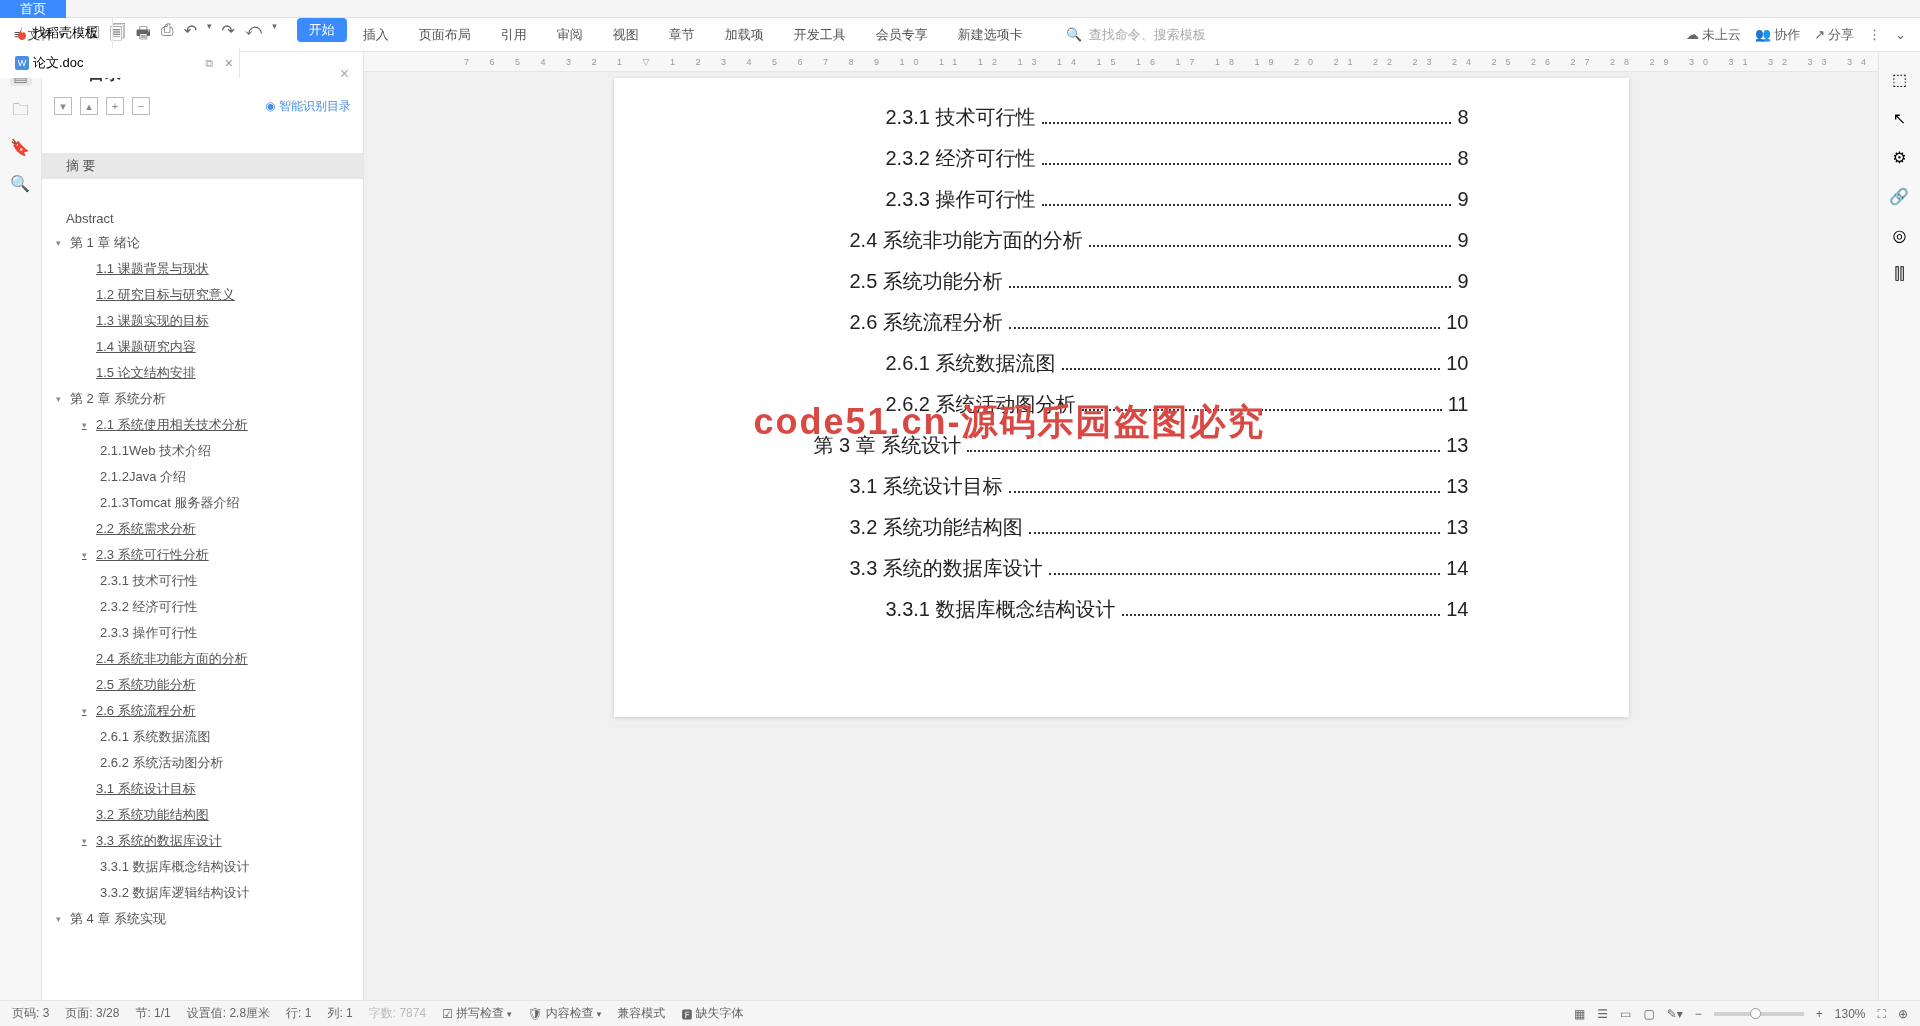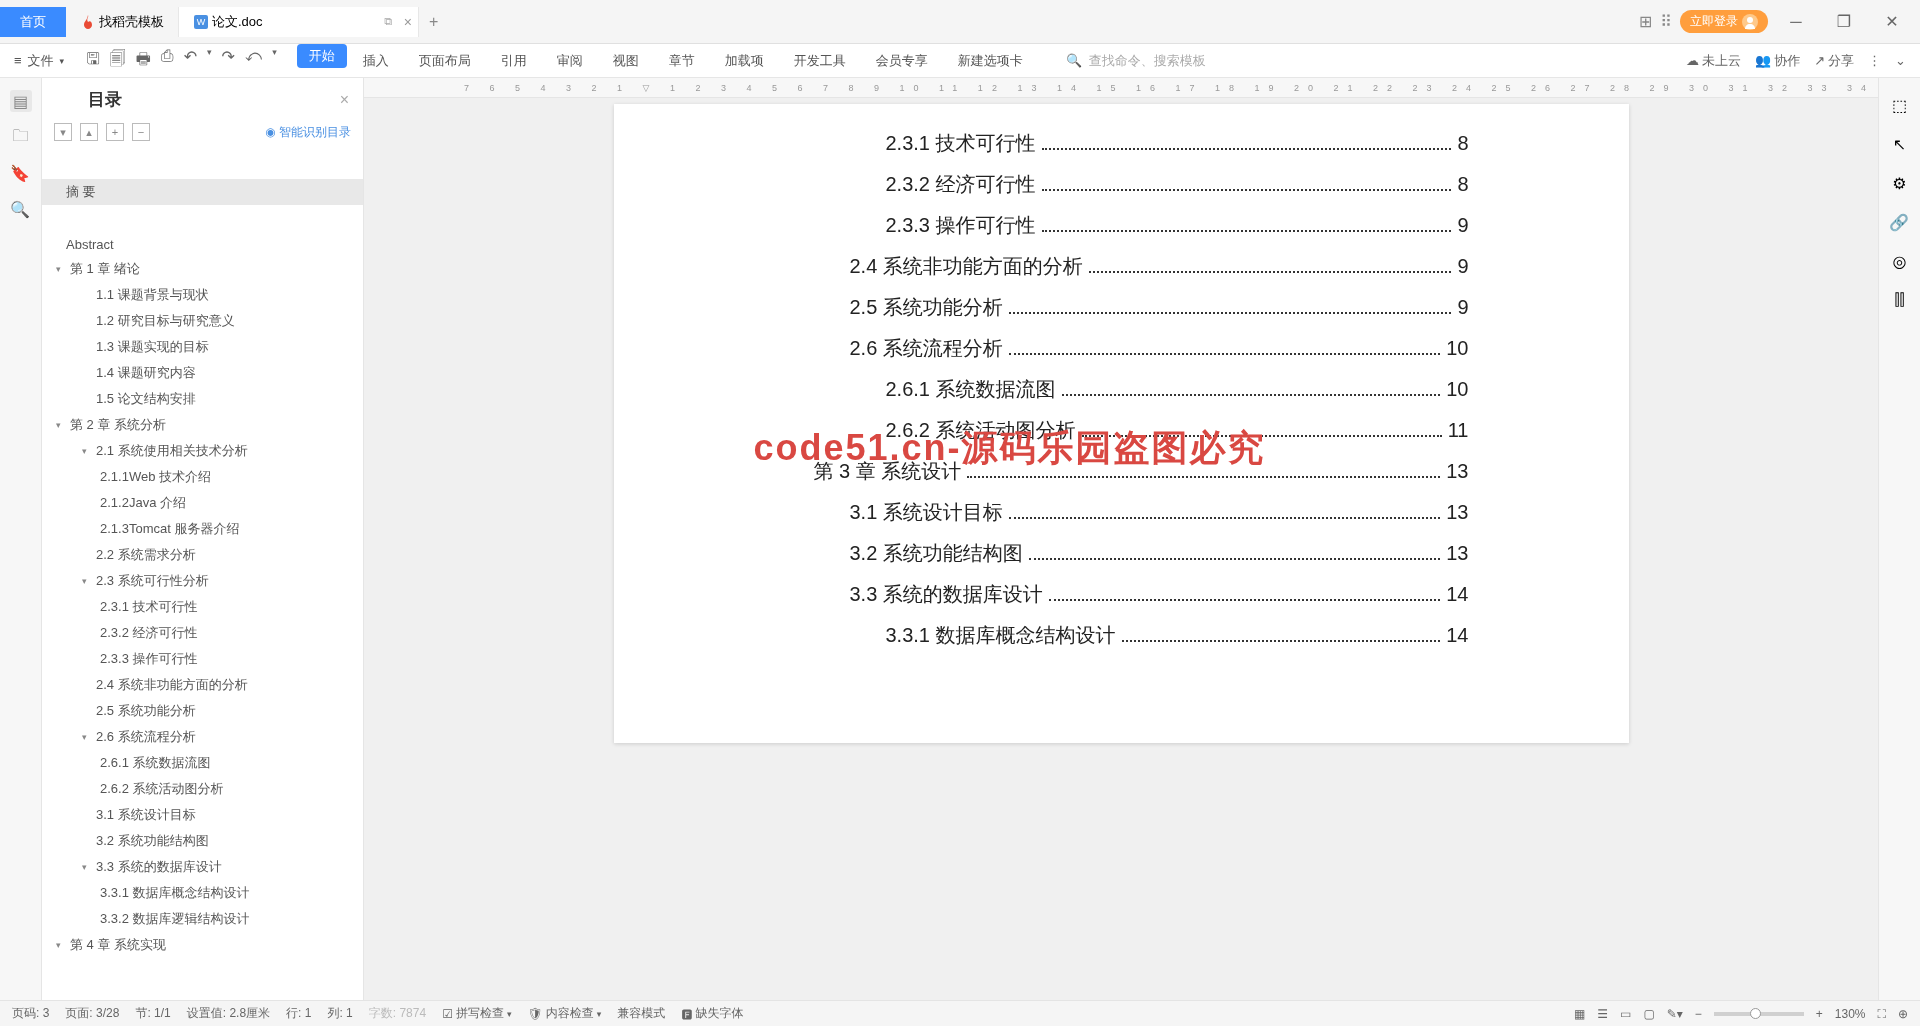--- a/index.html
+++ b/index.html
@@ -1,17 +1,17 @@
 <!DOCTYPE html>
 <html><head>
 <meta charset="utf-8">
 <style>
 * { margin: 0; padding: 0; box-sizing: border-box; font-family: "Microsoft YaHei", sans-serif; }
 body { width: 1920px; height: 1026px; background: #fff; overflow: hidden; display: flex; flex-direction: column; }
-.titlebar { height: 44px; background: #f5f5f5; display: flex; align-items: center; border-bottom: 1px solid #e0e0e0; }
+.titlebar { height: 18px; background: #f5f5f5; display: flex; align-items: flex-start; border-bottom: 1px solid #e0e0e0; flex-direction: column; }
 .tab-home { background: #3a8bff; color: #fff; padding: 0 20px; height: 30px; display: flex; align-items: center; font-size: 13px; }
 .tab { padding: 15px 14px; height: 30px; display: flex; align-items: center; gap: 3px; font-size: 13px; border-right: 1px solid #e7e7e7; position: relative; }
 .tab.active { background: #fff; }
 .tab-icon { width: 16px; height: 16px; display: inline-flex; align-items: center; justify-content: center; }
 .tab-close { position: absolute; right: 6px; color: #999; font-size: 14px; }
 .tab-add { padding: 0 10px; color: #888; font-size: 16px; }
 .titlebar-right { margin-left: auto; display: flex; align-items: center; gap: 8px; padding-right: 8px; }
 .login-btn { background: #ff9e3d; color: #fff; border-radius: 12px; padding: 3px 10px; font-size: 12px; display: flex; align-items: center; gap: 4px; }
 .winbtn { width: 40px; text-align: center; color: #666; cursor: pointer; }
 
@@ -32,21 +32,21 @@
 .outline-title { font-size: 17px; font-weight: 600; color: #333; margin-left: 32px; }
 .outline-close { margin-left: auto; color: #aaa; font-size: 16px; }
 .outline-tools { display: flex; align-items: center; padding: 6px 12px; gap: 8px; font-size: 13px; }
 .outline-tool-box { width: 18px; height: 18px; border: 1px solid #bbb; display: flex; align-items: center; justify-content: center; color: #888; font-size: 11px; }
 .smart-toc { margin-left: auto; color: #4a90e2; font-size: 12px; }
 .outline-list { flex: 1; overflow-y: auto; font-size: 13px; padding: 4px 0; }
 .outline-item { padding: 4px 8px 4px 14px; display: flex; align-items: center; cursor: pointer; color: #555; }
 .outline-item.selected { background: #e8e8e8; }
 .outline-item.l0 { padding-left: 24px; margin-top: 28px; }
 .outline-item.h1 { padding-left: 14px; }
-.outline-item.h2 { padding-left: 40px; }
+.outline-item.h2 { padding-left: 40px; text-decoration: underline; }
 .outline-item.h4 { padding-left: 58px; }
 .chev { width: 12px; display: inline-block; color: #888; font-size: 9px; margin-right: 2px; }
 
 .doc-area { flex: 1; display: flex; flex-direction: column; overflow: hidden; position: relative; background: #f0f0f0; }
 .ruler { height: 20px; background: #f7f7f7; border-bottom: 1px solid #e5e5e5; font-size: 9px; color: #999; padding-left: 100px; letter-spacing: 9px; white-space: nowrap; display: flex; align-items: center; overflow: hidden; }
 .doc-scroll { flex: 1; overflow: auto; padding: 6px 40px 40px; }
 .page { width: 1015px; min-height: 620px; background: #fff; margin: 0 auto; box-shadow: 0 1px 4px rgba(0,0,0,.15); padding: 12px 160px 80px 200px; position: relative; }
 .toc-line { display: flex; align-items: baseline; font-family: "SimSun", serif; font-size: 20px; color: #222; margin: 14px 0; }
 .toc-text { white-space: nowrap; }
 .toc-dots { flex: 1; border-bottom: 2px dotted #333; margin: 0 6px 5px; }

